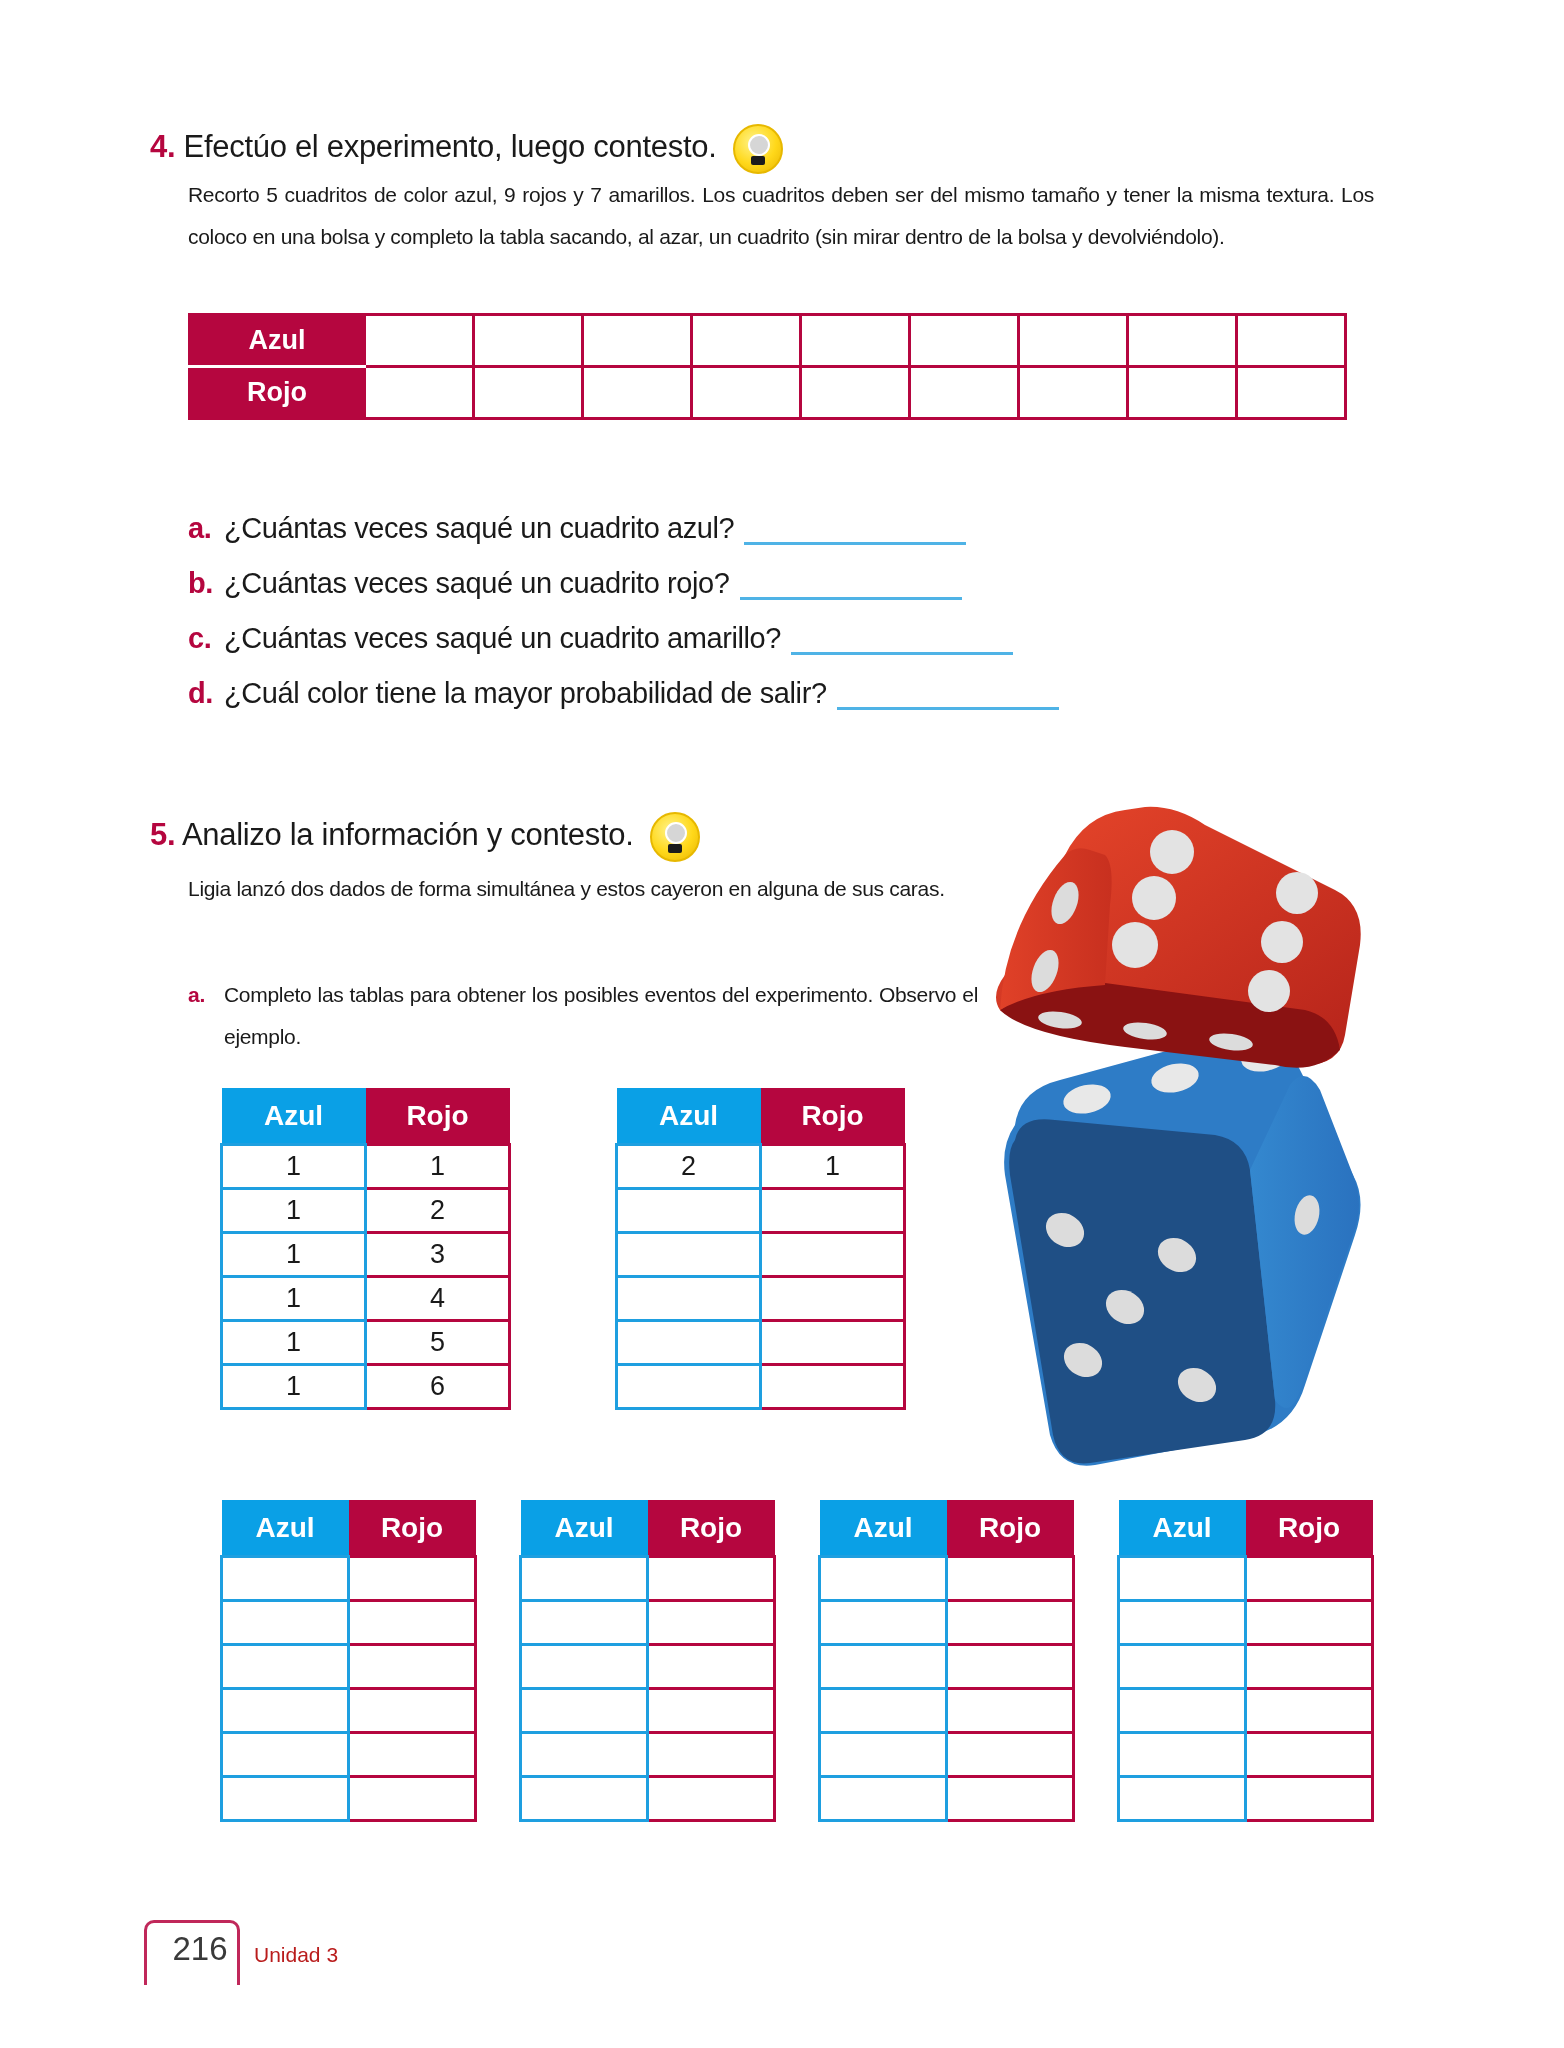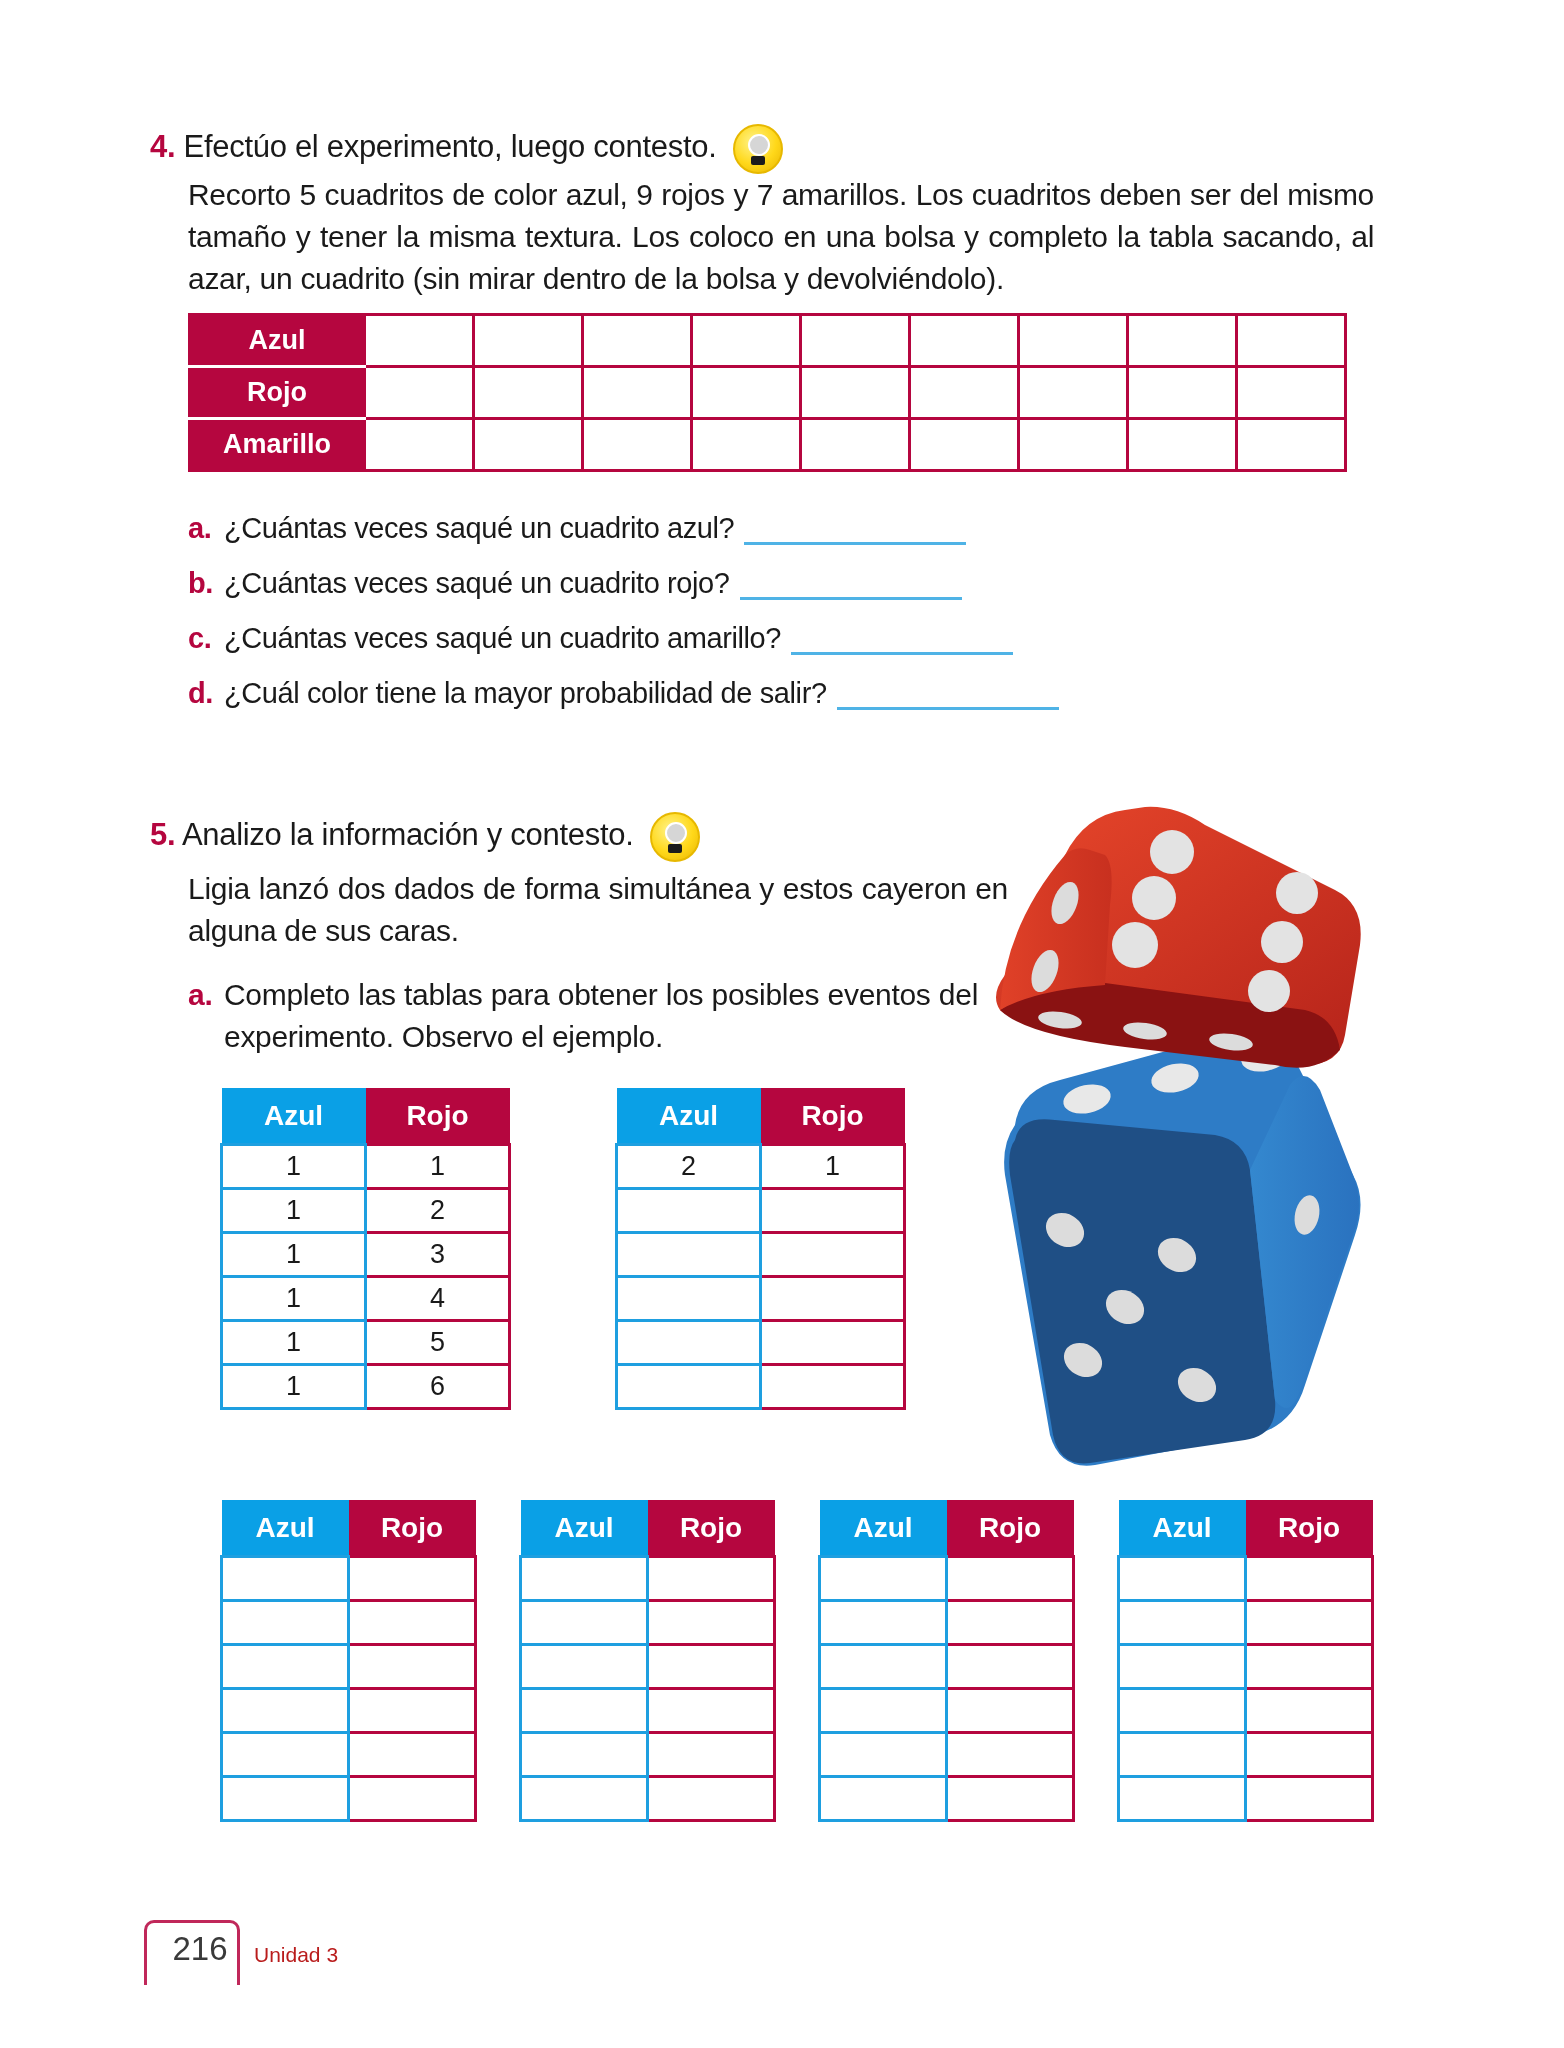--- a/index.html
+++ b/index.html
@@ -1,21 +1,21 @@
 <!DOCTYPE html>
 <html><head>
 <meta charset="utf-8">
 <style>
   html, body { margin:0; padding:0; background:#ffffff; }
   body { width:1564px; height:2048px; position:relative; overflow:hidden;
          font-family:"Liberation Sans", "DejaVu Sans", sans-serif; color:#1a1a1a; }
   .abs { position:absolute; }
   .num { color:#b5063f; font-weight:bold; }
   .title { font-size:31px; letter-spacing:-0.3px; }
-  .body { font-size:30px; line-height:42px; letter-spacing:-0.3px; text-align:justify; }
+  .body { font-size:21px; line-height:42px; letter-spacing:-0.3px; text-align:justify; }
   .q { font-size:29px; letter-spacing:-0.4px; display:flex; align-items:flex-end; white-space:nowrap; }
   .q .lbl { color:#b5063f; font-weight:bold; width:36px; }
   .q .line { display:inline-block; border-bottom:3px solid #4fb3e6; margin-left:10px; height:1px; }
   .bulb { display:inline-block; width:46px; height:46px; border-radius:50%;
           background:radial-gradient(circle at 40% 35%, #fff38a 0%, #ffd81a 55%, #e8b400 100%);
           border:2px solid #e7b800; position:relative; vertical-align:middle; margin-left:8px; }
   .bulb::before { content:""; position:absolute; left:13px; top:8px; width:18px; height:18px;
                   border-radius:50%; background:#d6d6d6; border:2px solid #ffffff; }
   .bulb::after { content:""; position:absolute; left:16px; top:30px; width:14px; height:9px; background:#1c1c1c; border-radius:2px; }
 
@@ -59,32 +59,20 @@
         <td></td>
         <td></td>
         <td></td>
         <td></td>
         <td></td>
         <td></td>
         <td></td>
       </tr>
       <tr>
         <td class="head">Rojo</td>
-        <td></td>
-        <td></td>
-        <td></td>
-        <td></td>
-        <td></td>
-        <td></td>
-        <td></td>
-        <td></td>
-        <td></td>
-      </tr>
-      <tr>
-        <td class="head">Amarillo</td>
         <td></td>
         <td></td>
         <td></td>
         <td></td>
         <td></td>
         <td></td>
         <td></td>
         <td></td>
         <td></td>
       </tr>

